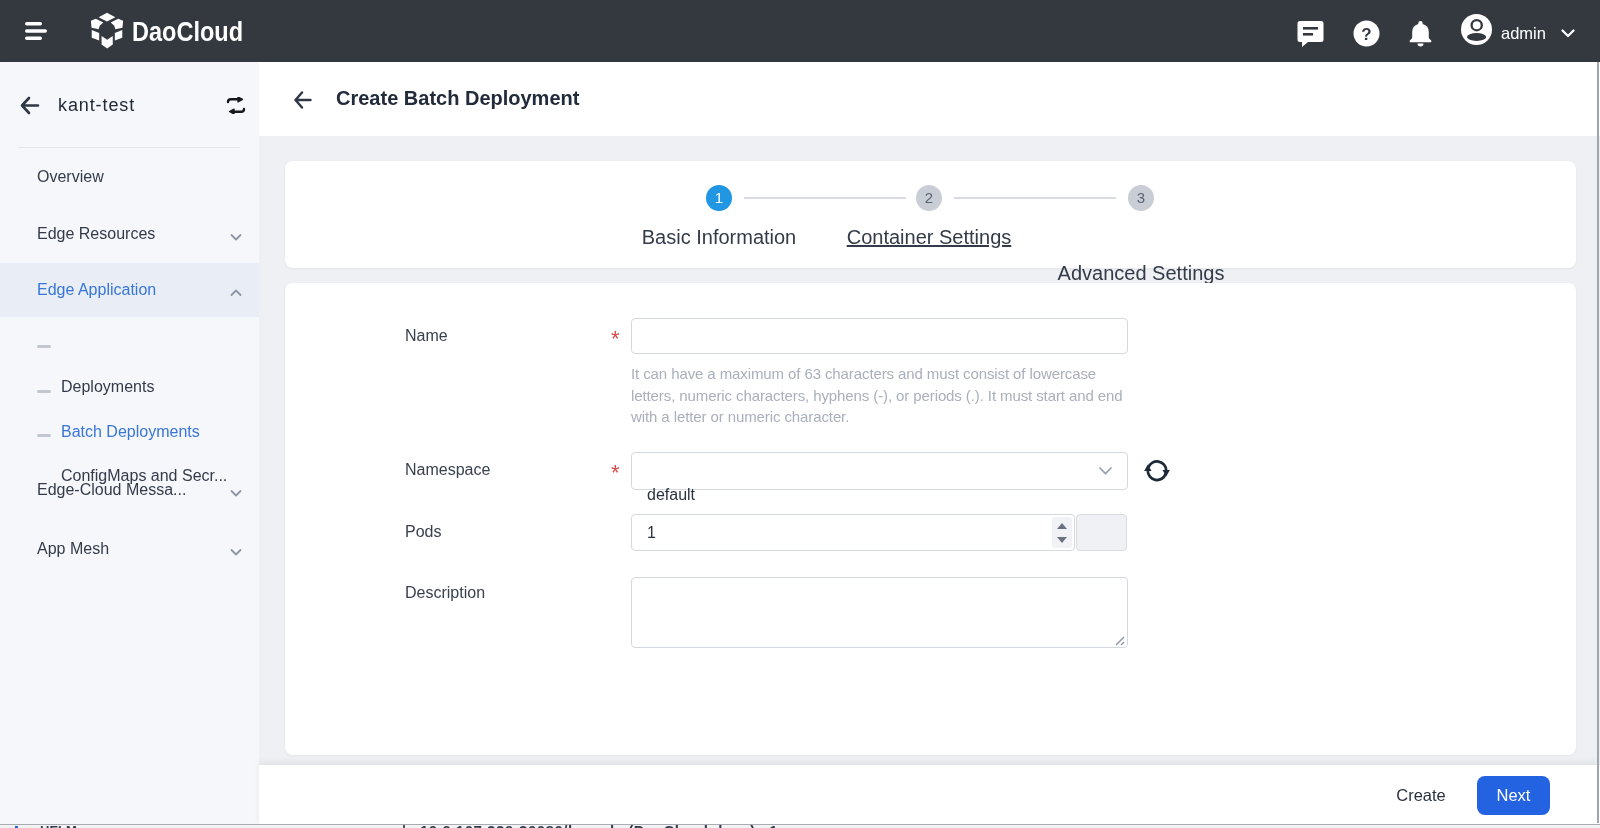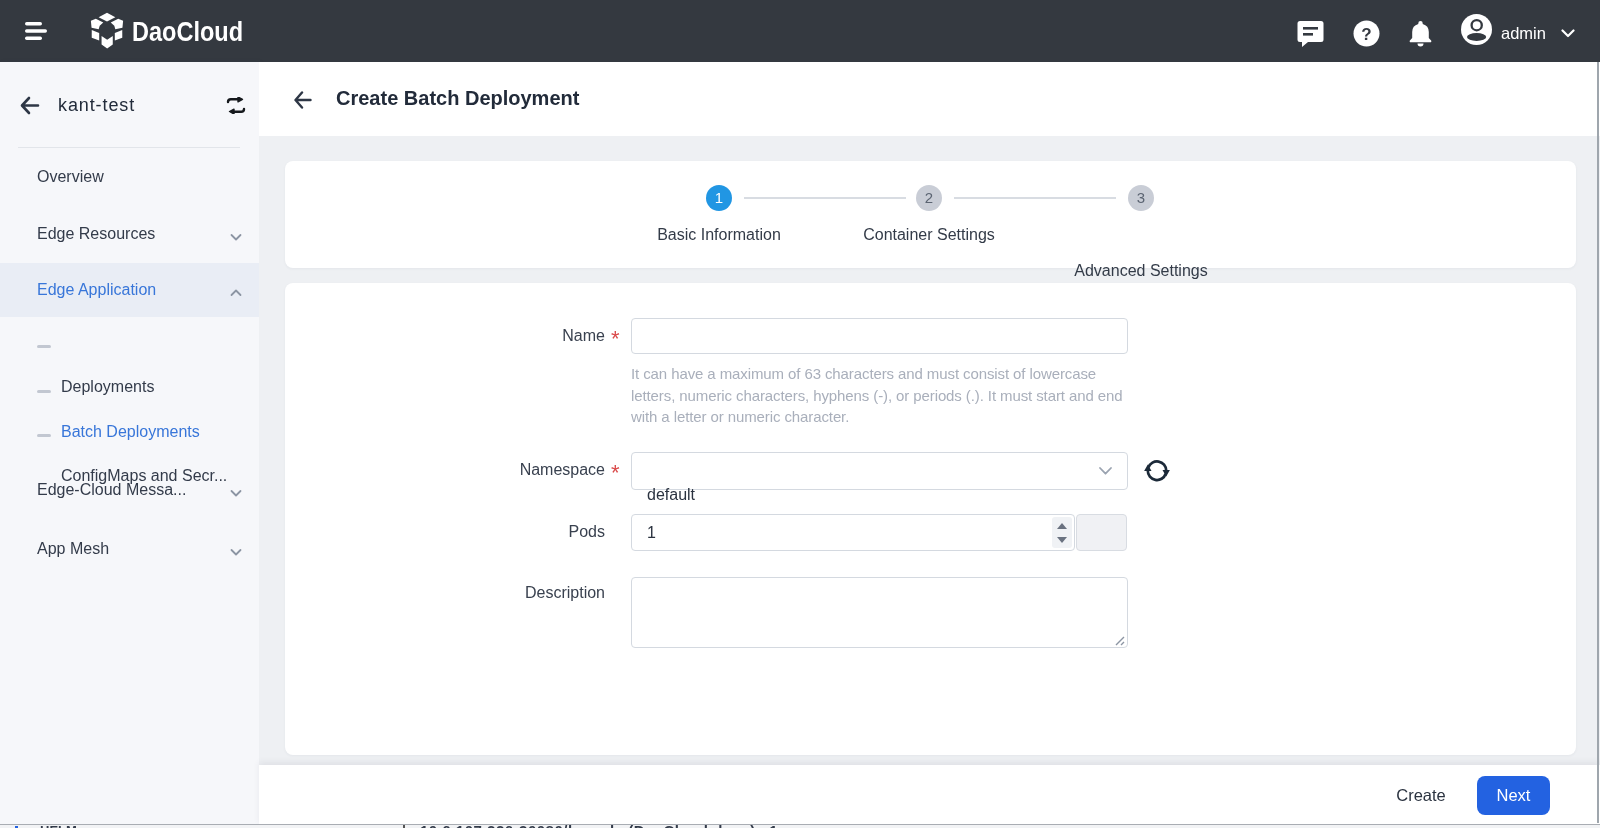--- a/index.html
+++ b/index.html
@@ -13,23 +13,23 @@
 .sb-sub { position:absolute; left:61px; font-size:16px; color:#333B4A;margin-top:41px; }
 .sb-dash { position:absolute; left:37px; width:14px; height:3px; background:#C2C7D1; border-radius:2px; }
 .chev { position:absolute; width:14px; height:14px; }
 
 .mainbg { position:absolute; left:259px; top:136px; width:1341px; height:629px; background:#EEF0F3; }
 .pageheader { position:absolute; left:259px; top:62px; width:1341px; height:74px; background:#fff; }
 .stepcard { position:absolute; left:285px; top:161px; width:1291px; height:107px; background:#fff; border-radius:8px; box-shadow:0 1px 3px rgba(40,50,70,0.05); }
 .formcard { position:absolute; left:285px; top:283px; width:1291px; height:472px; background:#fff; border-radius:8px; box-shadow:0 1px 3px rgba(40,50,70,0.05); }
 .footer { position:absolute; left:259px; top:765px; width:1341px; height:60px; background:#fff; box-shadow:0 -3px 6px rgba(60,70,90,0.08); }
 .circle { position:absolute; width:26px; height:26px; border-radius:50%; text-align:center; line-height:26px; font-size:15px; }
-.steplabel { position:absolute; top:226px; width:200px; text-align:center; font-size:16px; color:#333B48; }
+.steplabel { position:absolute; top:226px; width:200px; text-align:center; font-size:20px; color:#333B48; }
 .stepline { position:absolute; top:197px; height:2px; background:#D8DCE2; }
-label.f { position:absolute; width:200px; text-align:right; font-size:16px; color:#39414F; }
+label.f { position:absolute; width:200px; font-size:16px; color:#39414F; }
 .inp { position:absolute; background:#fff; border:1px solid #D4D9E0; border-radius:4px; }
 </style>
 </head>
 <body>
 <div class="topbar">
 
   <svg class="abs" style="left:23px;top:20px;" width="26" height="22" viewBox="0 0 26 22">
     <rect x="2" y="2" width="17" height="3.4" rx="1.7" fill="#fff"></rect>
     <rect x="2" y="9.3" width="22" height="3.4" rx="1.7" fill="#fff"></rect>
     <rect x="2" y="16.6" width="17" height="3.4" rx="1.7" fill="#fff"></rect>
@@ -119,21 +119,21 @@
 </svg>
 <div class="abs" style="left:336px;top:87px;font-size:20px;font-weight:600;color:#222B3A;">Create Batch Deployment</div>
 <div class="mainbg"></div>
 <div class="stepcard"></div>
 <div class="circle" style="left:706px;top:185px;background:#2196E3;color:#fff;">1</div>
 <div class="circle" style="left:916px;top:185px;background:#C9CDD6;color:#5B6472;">2</div>
 <div class="circle" style="left:1128px;top:185px;background:#C9CDD6;color:#5B6472;">3</div>
 <div class="stepline" style="left:744px;width:162px;"></div>
 <div class="stepline" style="left:954px;width:162px;"></div>
 <div class="steplabel" style="left:619px;">Basic Information</div>
-<div class="steplabel" style="left:829px;">Container Settings</div>
+<div class="steplabel" style="left:829px;text-decoration:underline;">Container Settings</div>
 <div class="steplabel" style="left:1041px;margin-top:36px;">Advanced Settings</div>
 <div class="formcard"></div>
 
 <label class="f" style="left:405px;top:327px;">Name</label>
 <span class="abs" style="left:611px;top:326px;color:#DA4A4A;font-size:22px;">*</span>
 <div class="inp" style="left:631px;top:318px;width:497px;height:36px;"></div>
 <div class="abs" style="left:631px;top:363px;font-size:15px;line-height:21.5px;color:#A9AFBB;letter-spacing:-0.1px;">It can have a maximum of 63 characters and must consist of lowercase<br>letters, numeric characters, hyphens (-), or periods (.). It must start and end<br>with a letter or numeric character.</div>
 
 <label class="f" style="left:405px;top:461px;">Namespace</label>
 <span class="abs" style="left:611px;top:460px;color:#DA4A4A;font-size:22px;">*</span>

